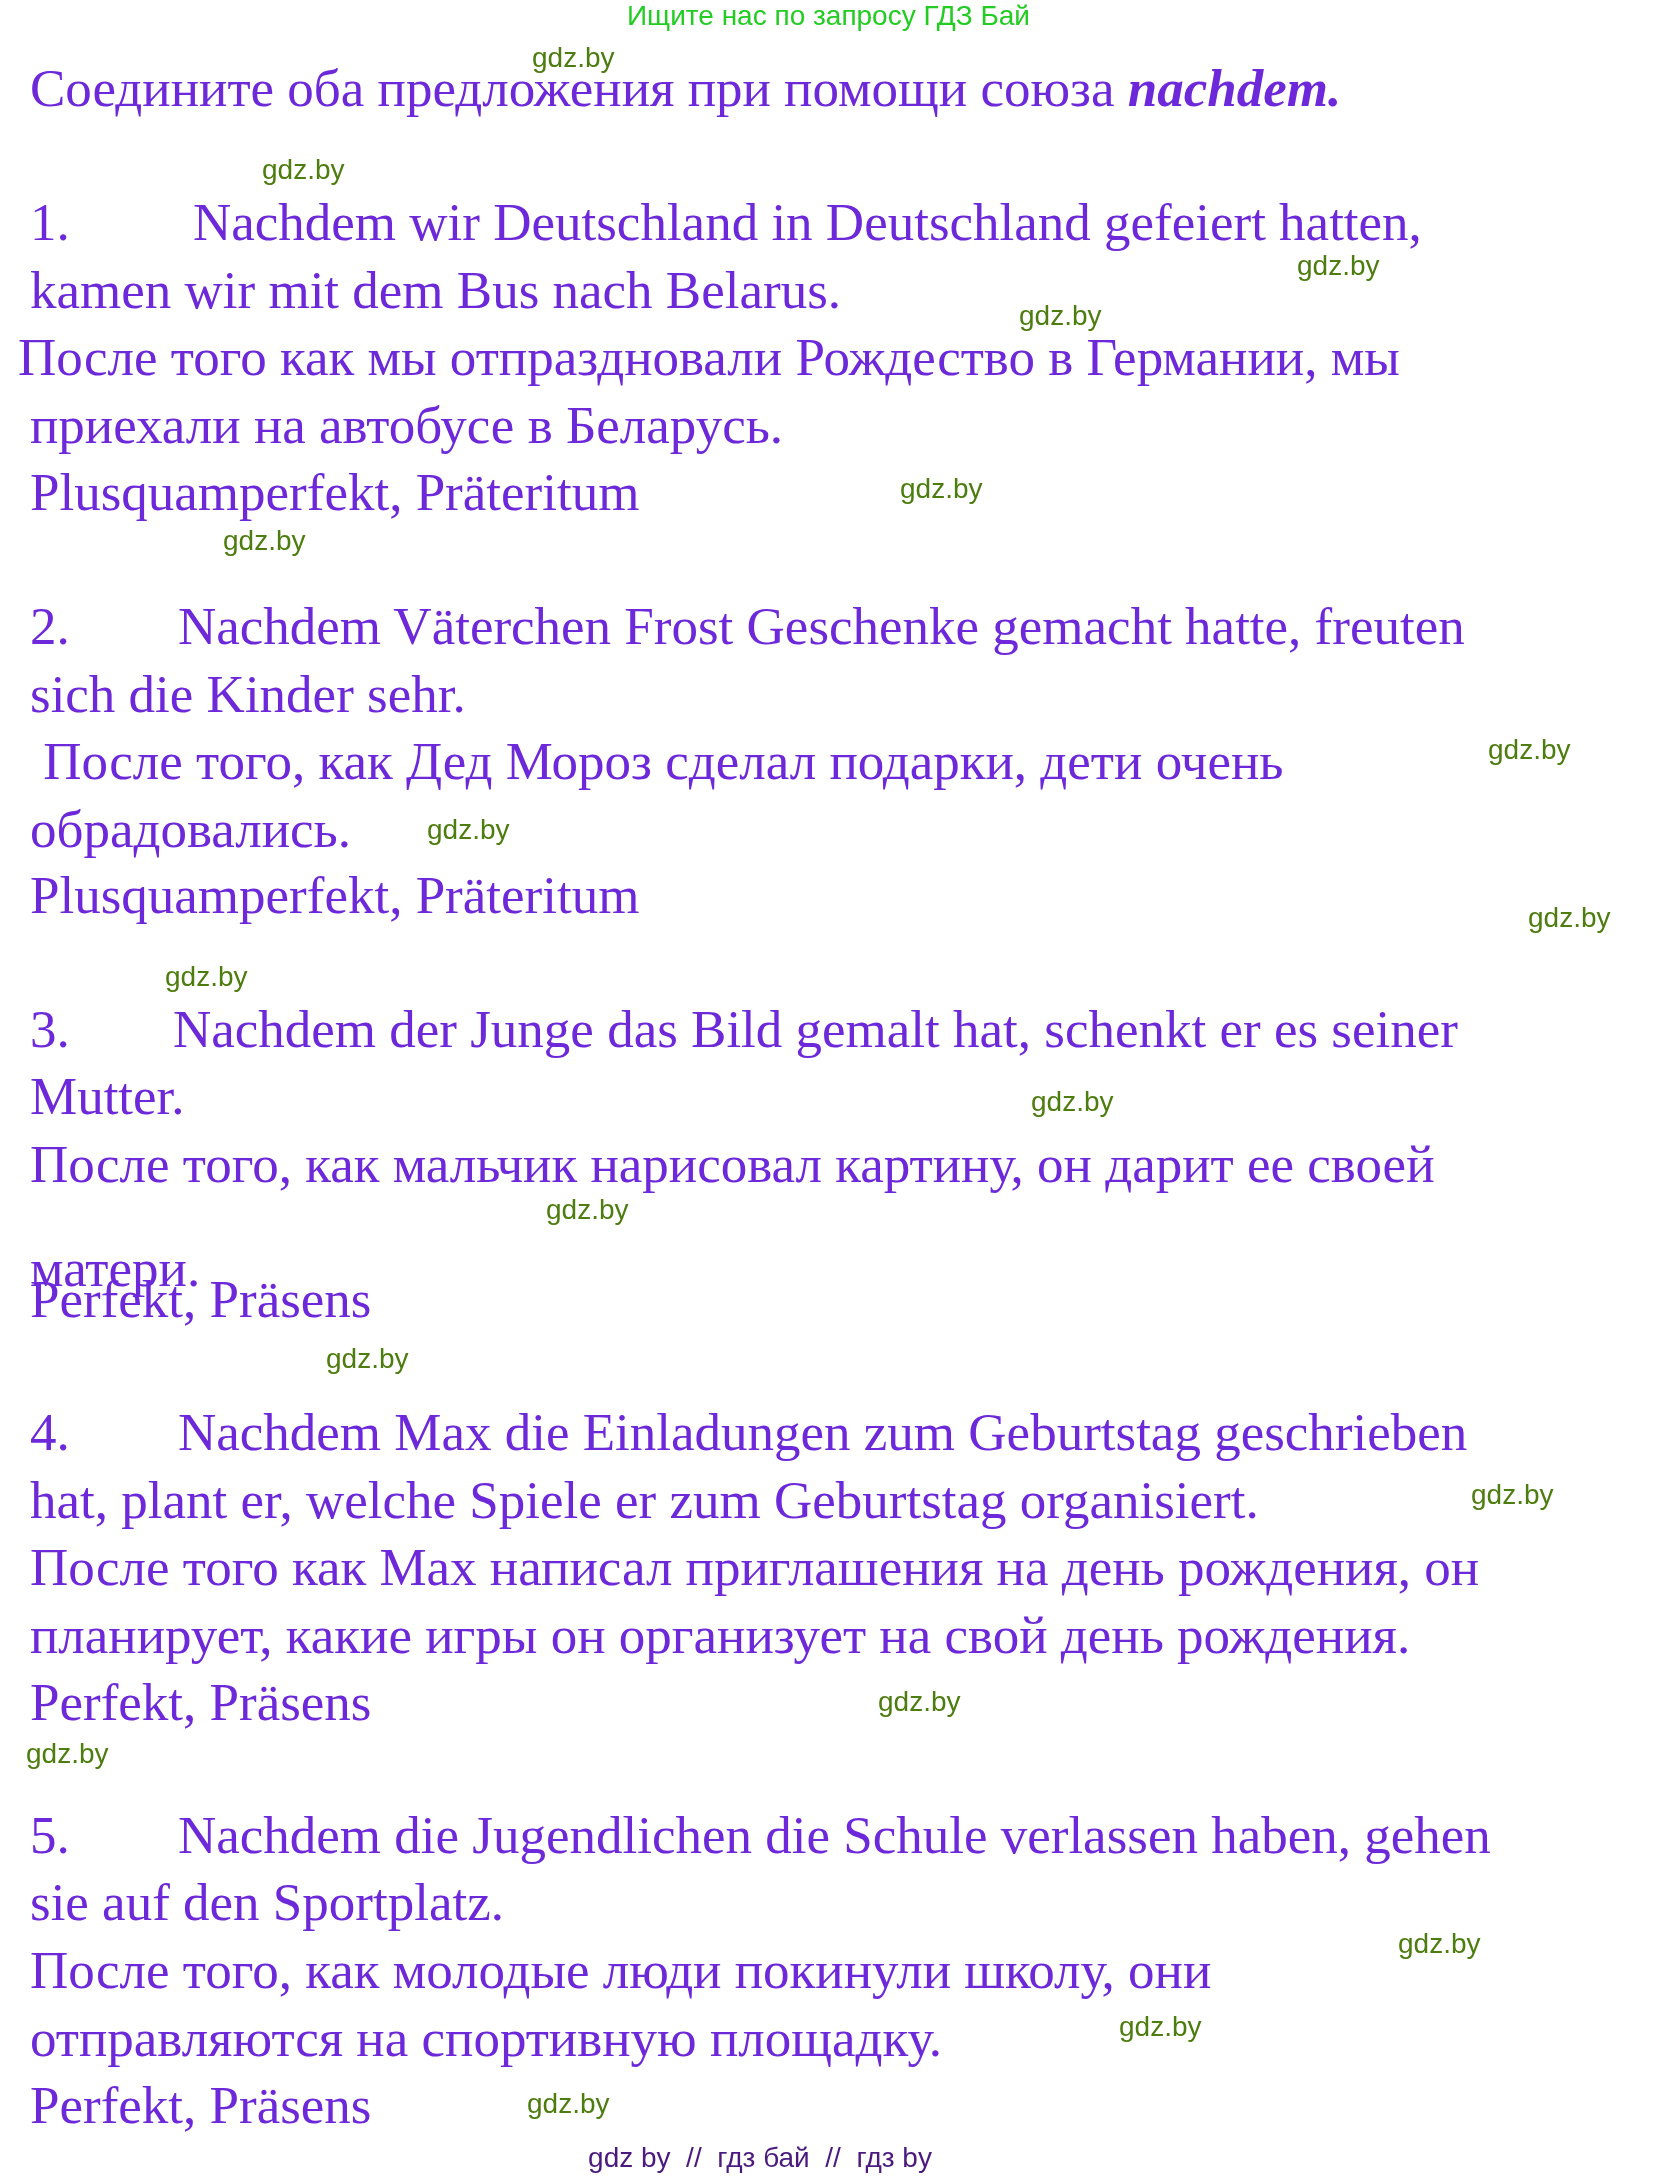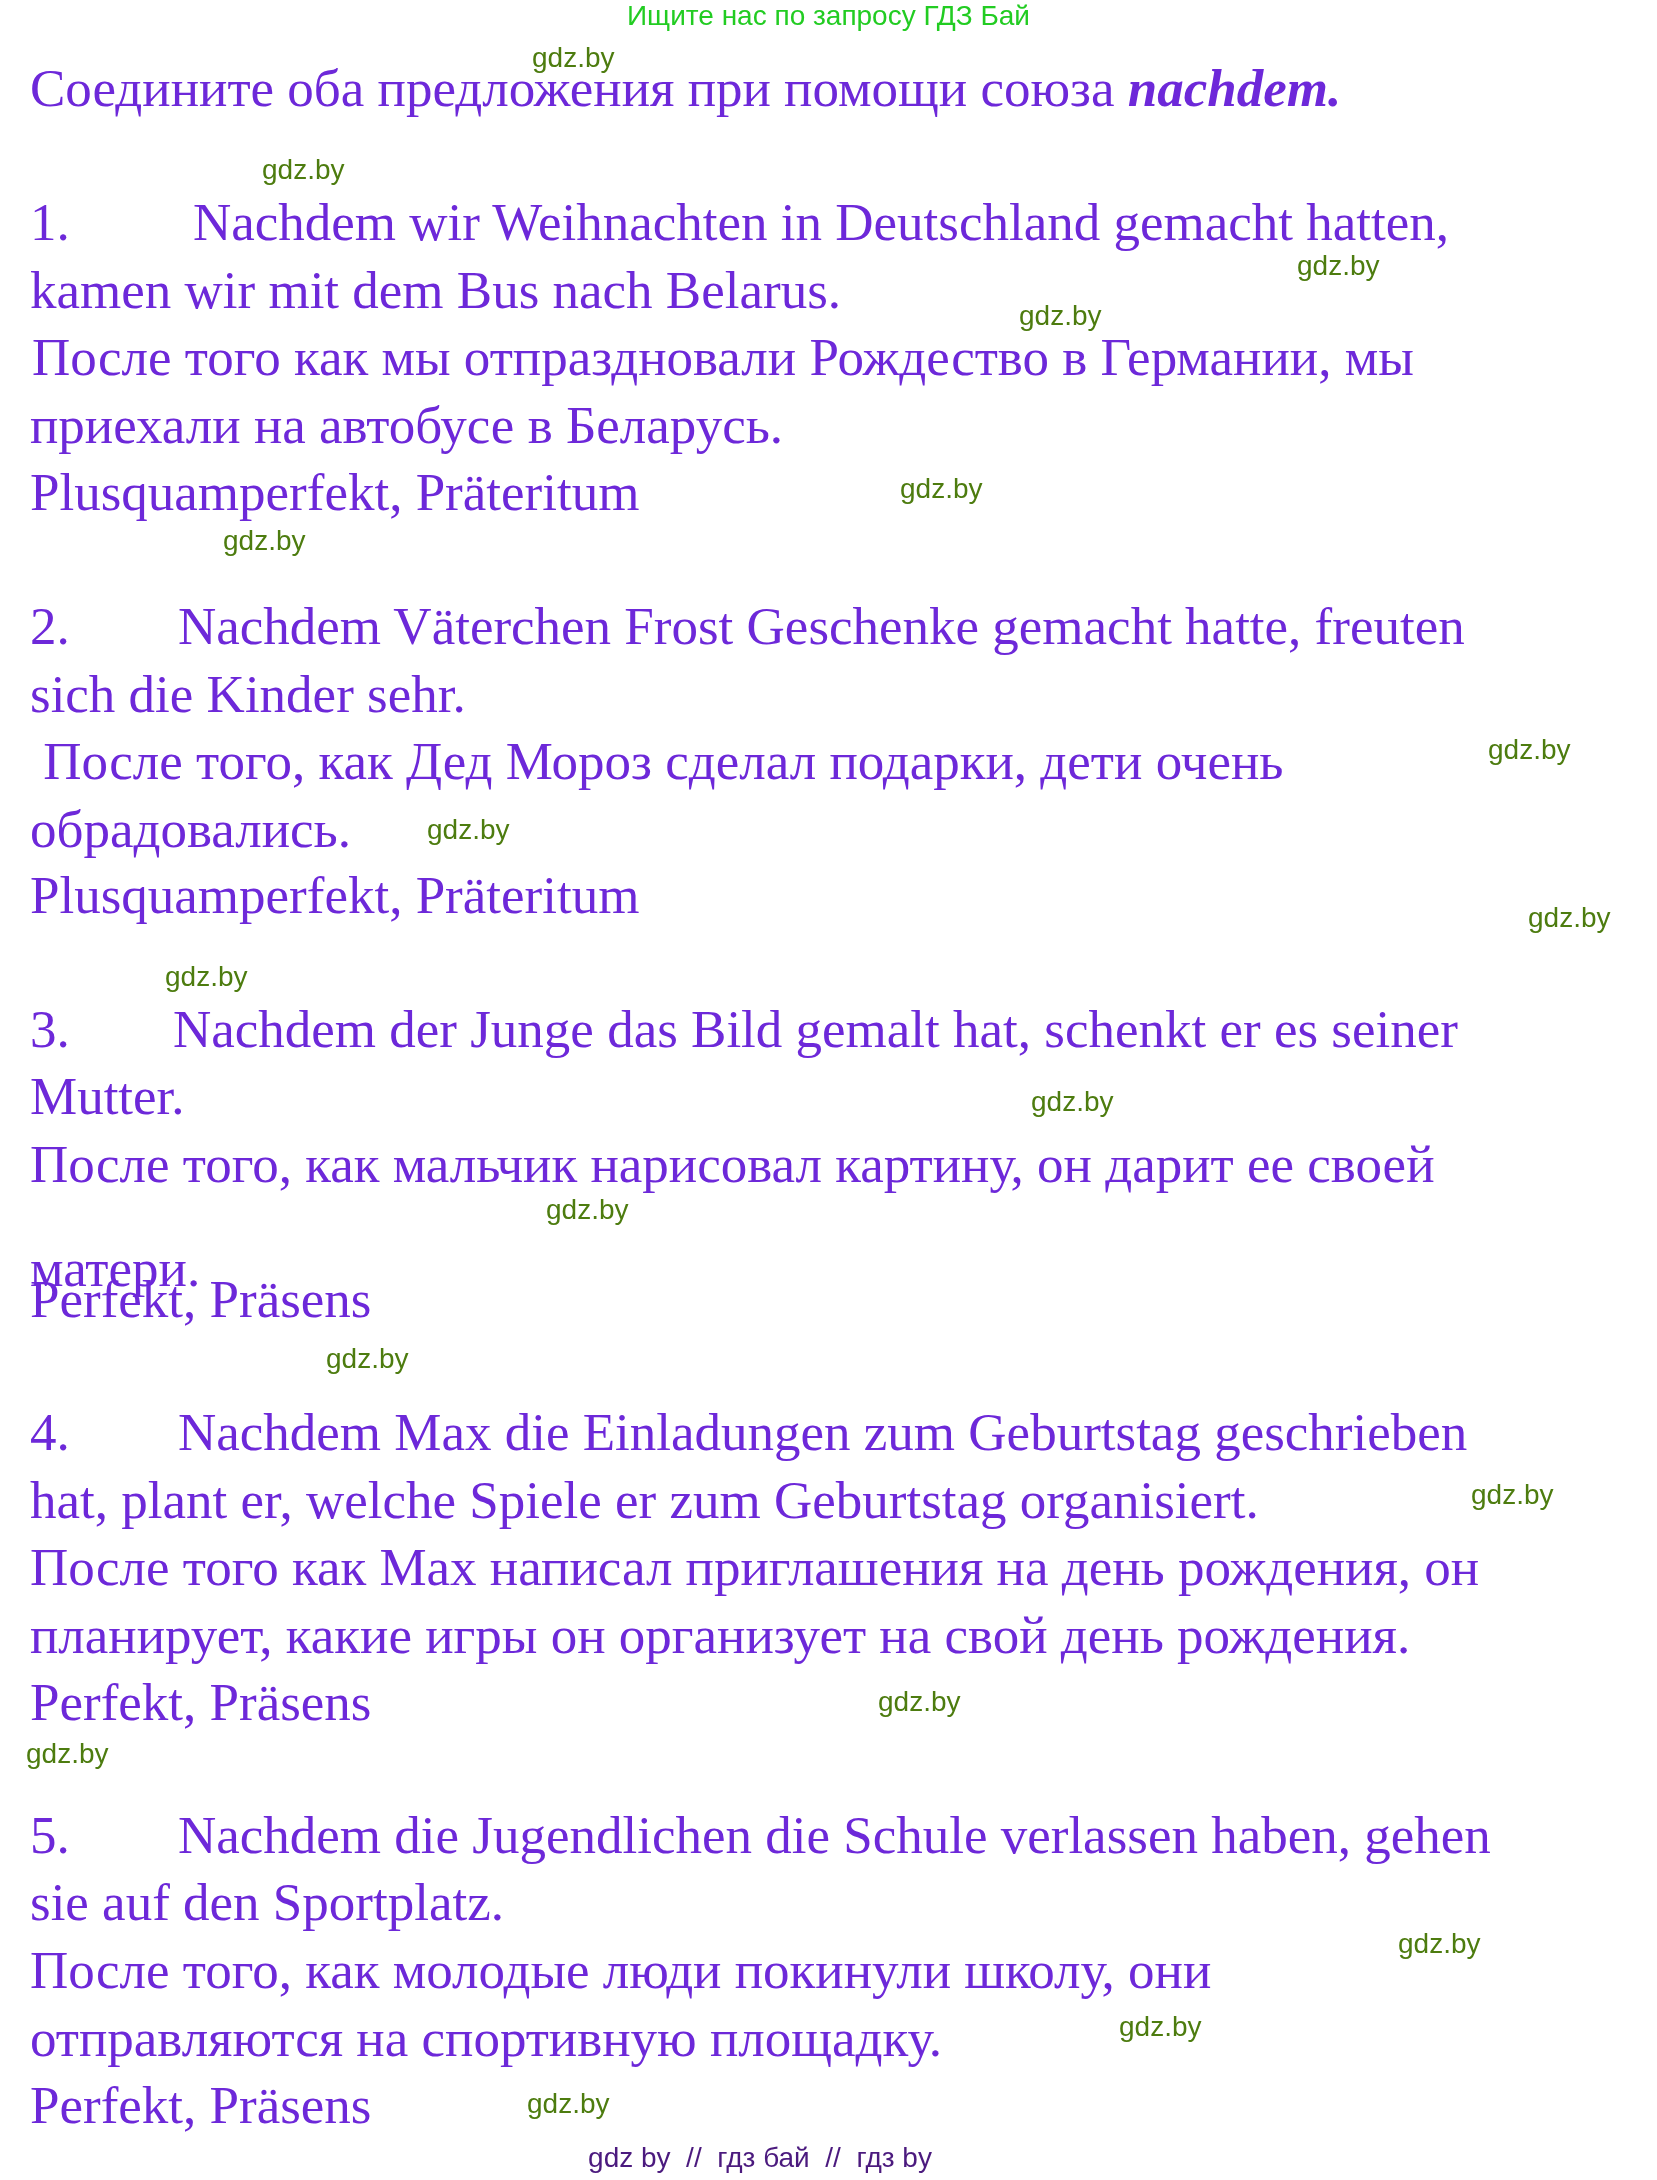--- a/index.html
+++ b/index.html
@@ -15,25 +15,25 @@
 
 <div class="hdr" style="color:#22cc22">Ищите нас по запросу ГДЗ Бай</div>
 
 <div class="wm" style="left:532px;top:44px;">gdz.by</div>
 <div class="t" style="left:30px;top:62px;">
   <span>Соедините оба предложения  при помощи союза </span><span class="bi">nachdem.</span>
 </div>
 
 <div class="wm" style="left:262px;top:156px;">gdz.by</div>
 <div class="t" style="left:30px;top:196px;">1.</div>
-<div class="t" style="left:193px;top:196px;">Nachdem wir Weihnachten in Deutschland gemacht hatten,</div>
+<div class="t" style="left:193px;top:196px;">Nachdem wir Deutschland in Deutschland gefeiert hatten,</div>
 <div class="wm" style="left:1297px;top:252px;">gdz.by</div>
 <div class="t" style="left:30px;top:264px;">kamen wir mit dem Bus nach Belarus.</div>
 <div class="wm" style="left:1019px;top:302px;">gdz.by</div>
-<div class="t" style="left:32px;top:331px;">После того как мы отпраздновали Рождество в Германии, мы</div>
+<div class="t" style="left:18px;top:331px;">После того как мы отпраздновали Рождество в Германии, мы</div>
 <div class="t" style="left:30px;top:399px;">приехали на автобусе в Беларусь.</div>
 <div class="wm" style="left:900px;top:475px;">gdz.by</div>
 <div class="t" style="left:30px;top:466px;">Plusquamperfekt, Präteritum</div>
 <div class="wm" style="left:223px;top:527px;">gdz.by</div>
 
 <div class="t" style="left:30px;top:600px;">2.</div>
 <div class="t" style="left:178px;top:600px;">Nachdem Väterchen Frost Geschenke gemacht hatte, freuten</div>
 <div class="t" style="left:30px;top:668px;">sich die Kinder sehr.</div>
 <div class="wm" style="left:1488px;top:736px;">gdz.by</div>
 <div class="t" style="left:30px;top:735px;white-space:pre;"> После того, как Дед Мороз сделал подарки, дети очень</div>

